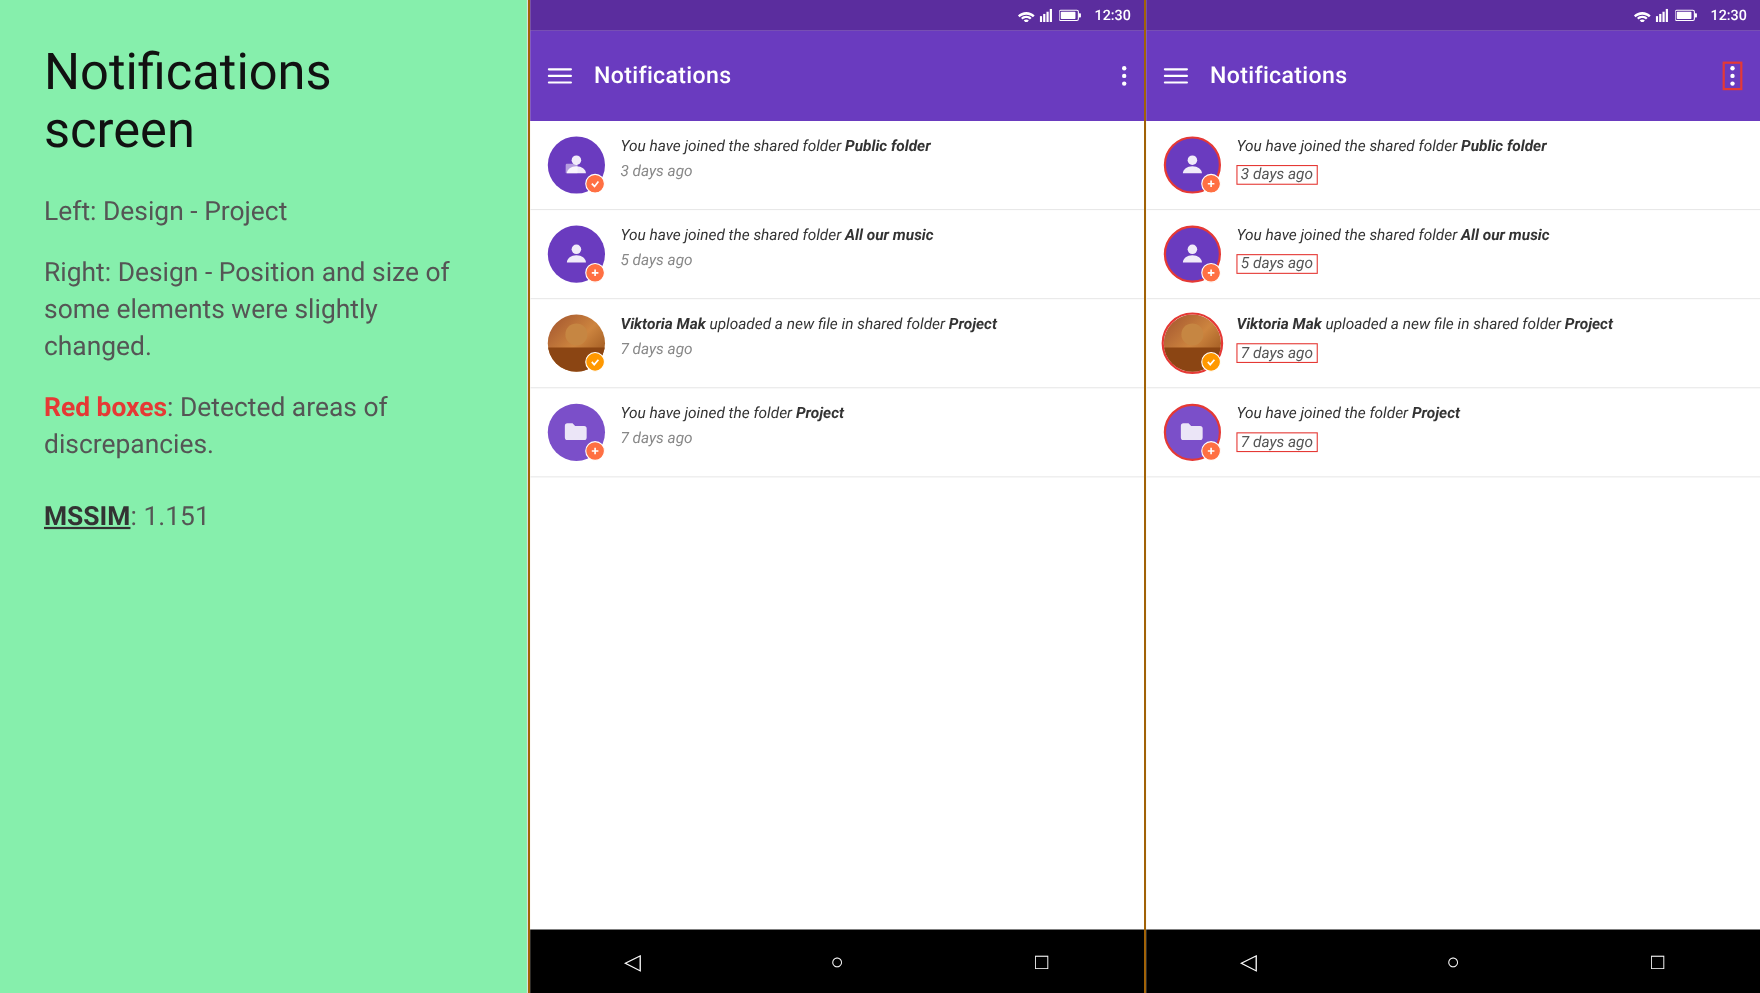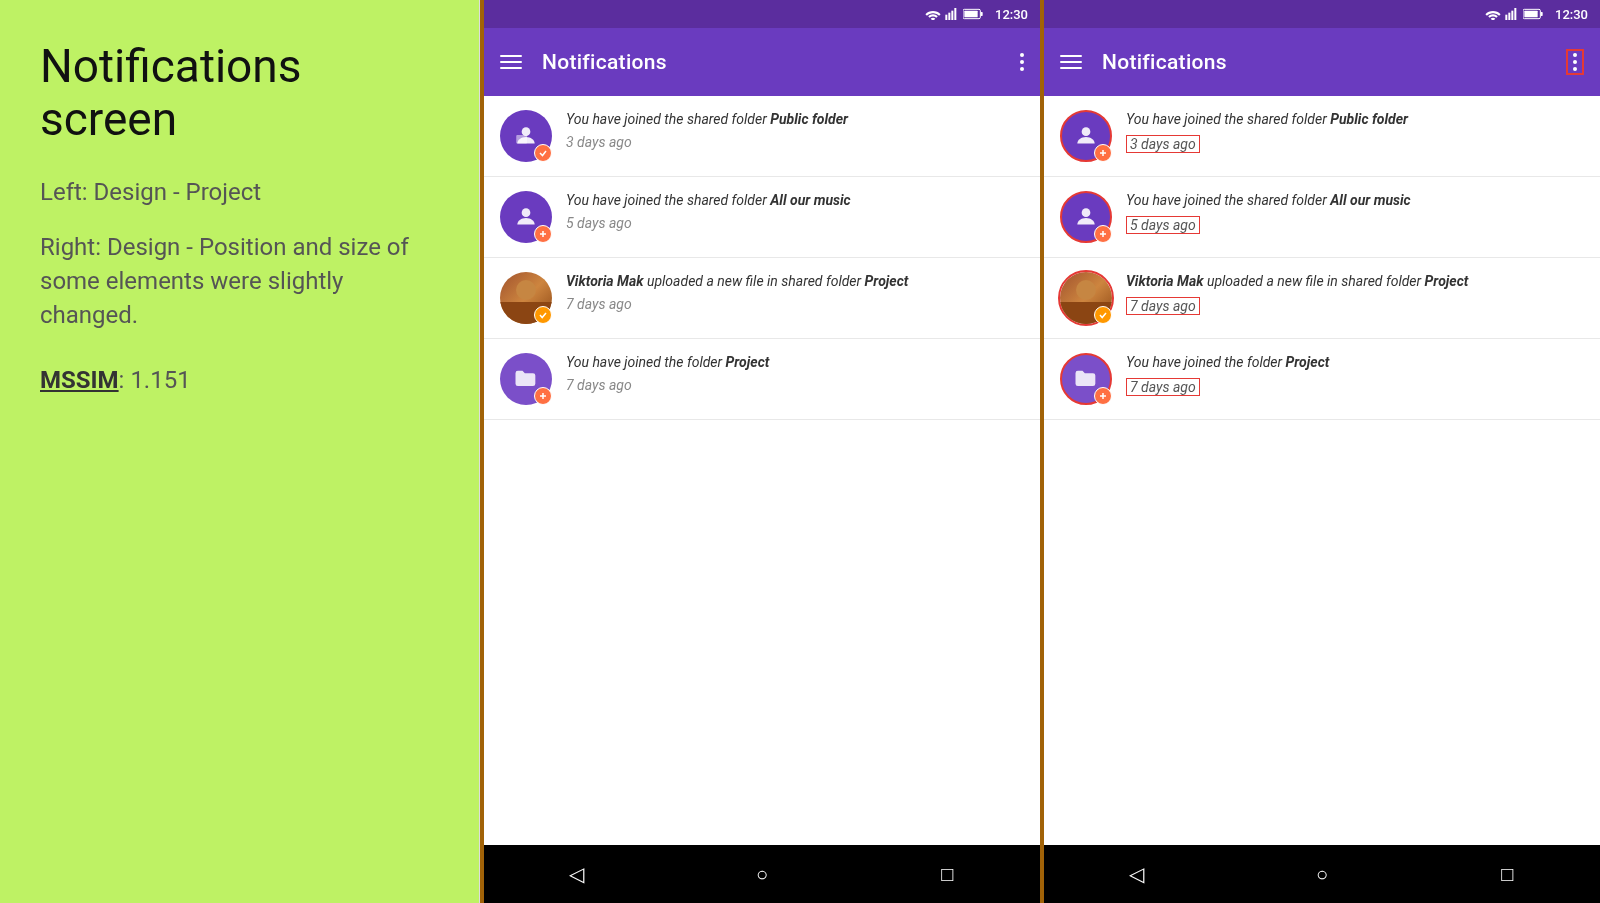--- a/index.html
+++ b/index.html
@@ -9,21 +9,21 @@
       width: 1600px;
       height: 903px;
       display: flex;
       overflow: hidden;
     }
 
     
     .description-panel {
       width: 480px;
       padding: 40px 40px;
-      background: #bef264;
+      background: #86efac;
       flex-shrink: 0;
       display: flex;
       flex-direction: column;
       justify-content: flex-start;
       border-right: 1px solid #ddd;
     }
     .description-panel h1 {
       font-size: 46px;
       font-weight: 400;
       color: #111;
@@ -57,21 +57,21 @@
       display: flex;
       gap: 0;
     }
 
     
     .phone-screen {
       flex: 1;
       display: flex;
       flex-direction: column;
       background: #fff;
-      border-left: 4px solid #a16207;
+      border-left: 2px solid #a16207;
     }
 
     
     .status-bar {
       background: #5b2d9e;
       height: 28px;
       display: flex;
       align-items: center;
       justify-content: flex-end;
       padding: 0 12px;
@@ -89,21 +89,21 @@
       gap: 4px;
     }
     
     .status-bar svg {
       fill: white;
     }
 
     
     .app-bar {
       background: #6a3bbf;
-      height: 68px;
+      height: 82px;
       display: flex;
       align-items: center;
       padding: 12px 16px;
       gap: 20px;
     }
     .app-bar .menu-icon {
       color: #fff;
       font-size: 22px;
       cursor: pointer;
       display: flex;
@@ -306,20 +306,23 @@
       cursor: pointer;
     }
   </style>
 </head>
 <body>
 
 <div class="description-panel">
   <h1>Notifications screen</h1>
   <p>Left: Design - Project</p>
   <p>Right: Design - Position and size of some elements were slightly changed.</p>
+  <p>
+    <span class="red-label">Red boxes</span><span>: Detected areas of discrepancies.</span>
+  </p>
   <p class="mssim">
     <strong>MSSIM</strong>: <span>1.151</span>
   </p>
 </div>
 
 <div class="phones-container">
 
   <div class="phone-screen">
 
     <div class="status-bar">

